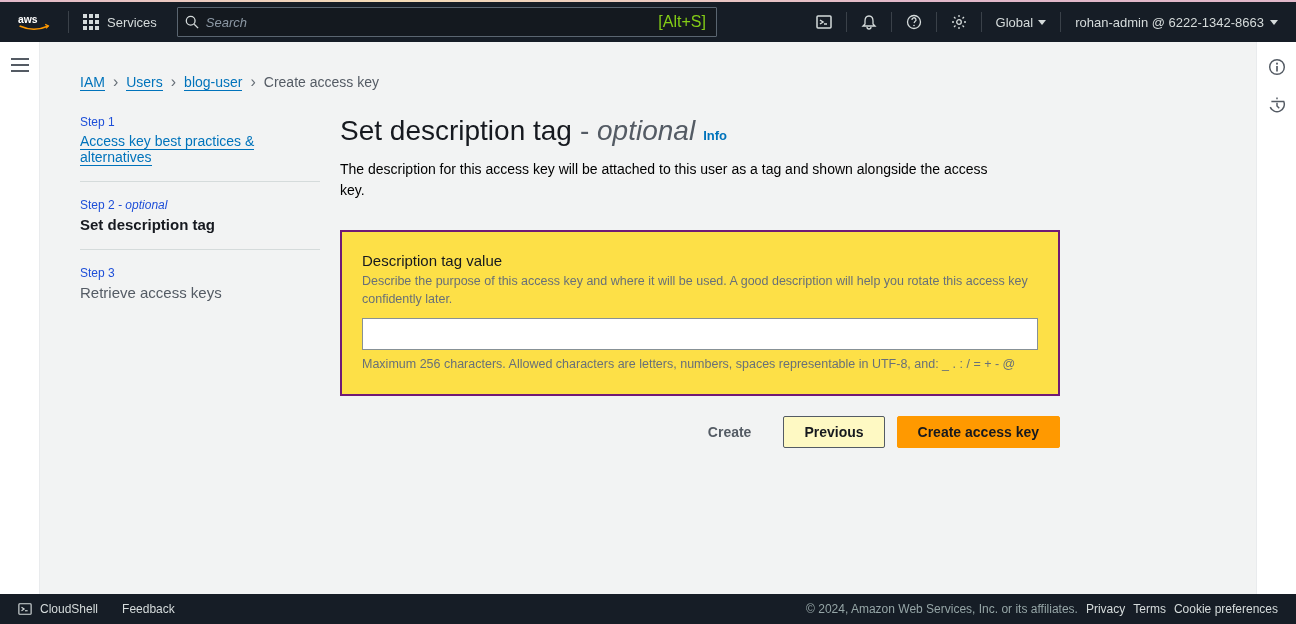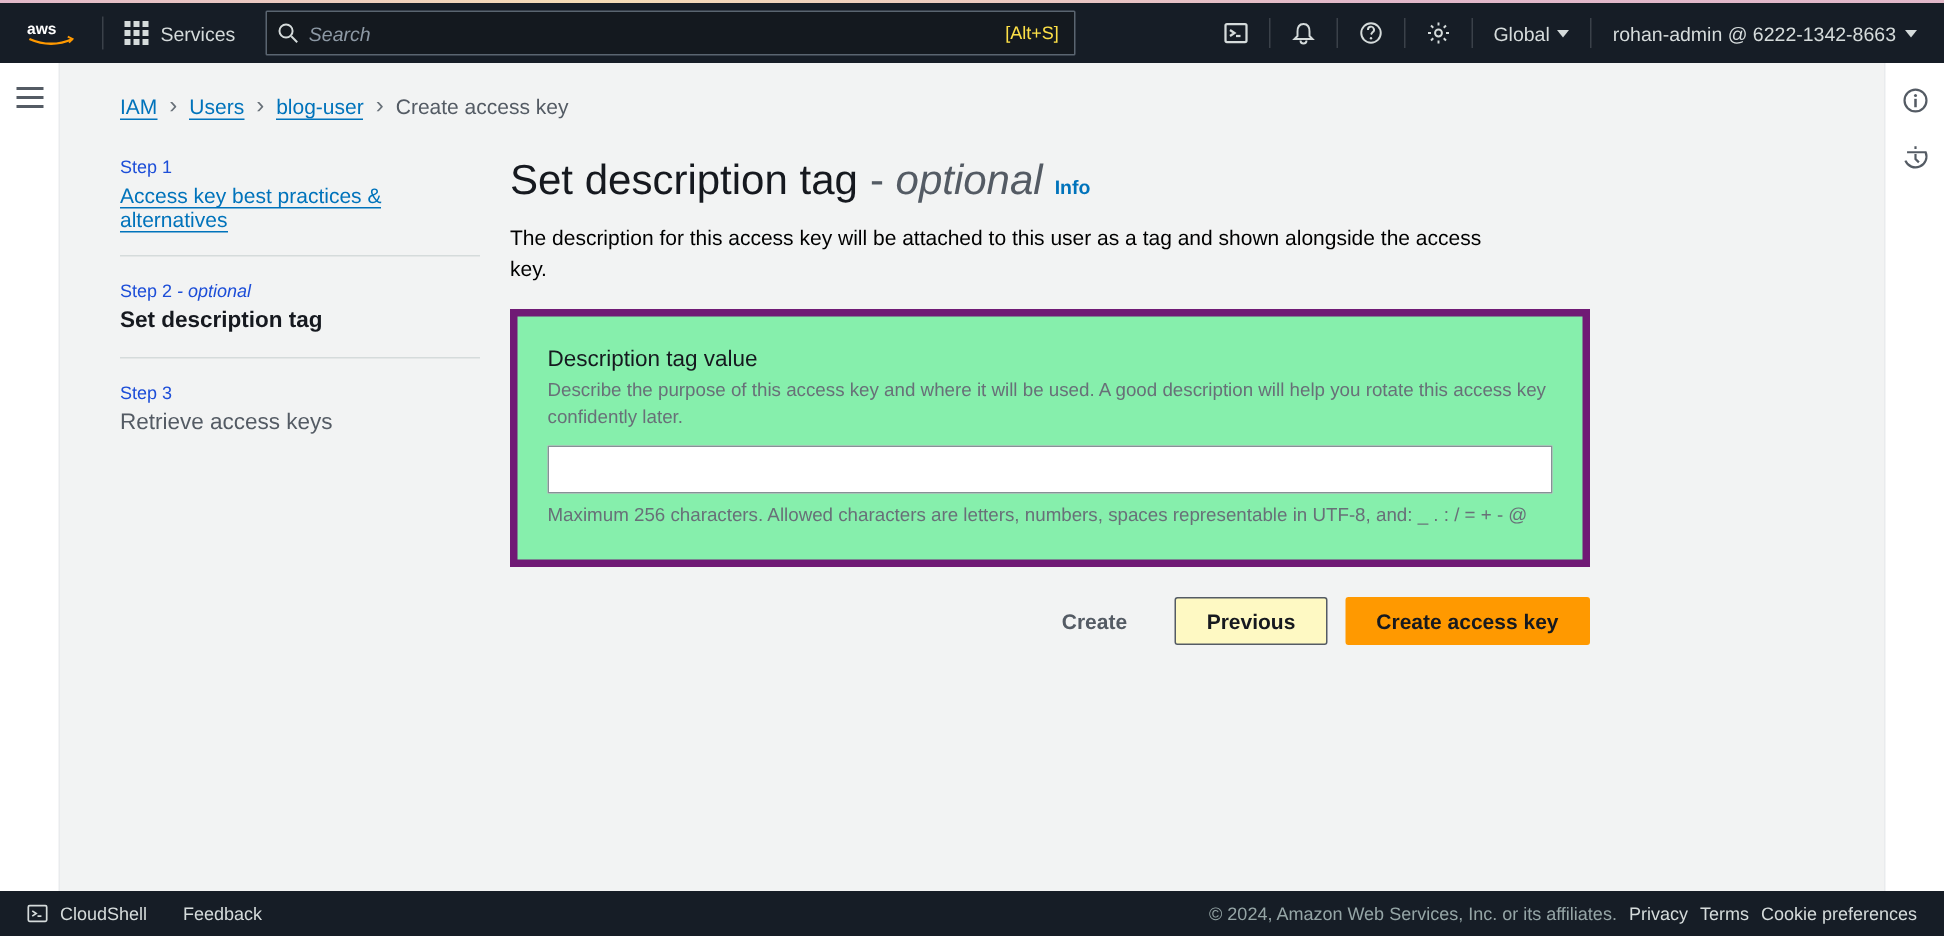--- a/index.html
+++ b/index.html
@@ -13,40 +13,40 @@
 .logo { padding: 0 18px; display:flex; align-items:center;}
 .logo svg { width: 32px; height: 20px;}
 .header-divider { width:1px; height:22px; background:#3a4149; }
 .services-btn { display: flex; align-items: center; gap: 8px; padding: 0 14px; cursor: pointer; height: 100%; }
 .services-grid { width:16px; height:16px; display:grid; grid-template-columns: repeat(3,1fr); grid-template-rows:repeat(3,1fr); gap:2px;}
 .services-grid span { background:#d5dbdb; }
 .search-wrap { display:flex; align-items:center; margin-left: 6px; border:1px solid #5a6570; background:#14191f; height: 30px; width: 540px; position: relative; border-radius: 1px;}
 .search-wrap .search-icon { width:28px; display:flex; align-items:center; justify-content:center; }
 .search-wrap input { flex:1; background:transparent; border:none; outline:none; color:#d5dbdb; font-style: italic; font-size: 13px;}
 .search-wrap input::placeholder { color:#8d99a5; }
-.search-shortcut { position:absolute; right:10px; color:#fde047; font-size:12px; }
+.search-shortcut { position:absolute; right:10px; color:#84cc16; font-size:16px; }
 .header-spacer { flex:1; }
 .header-icons { display:flex; align-items:center; height:100%; }
 .h-icon { width: 44px; height:100%; display:flex; align-items:center; justify-content:center; cursor:pointer; }
 .h-sep { width:1px; height:20px; background:#3a4149;}
 .region { padding: 0 14px; display:flex; align-items:center; gap:5px; cursor:pointer; height:100%; }
 .user-menu { padding: 0 18px 0 14px; display:flex; align-items:center; gap:6px; cursor:pointer; height:100%; }
 .caret-down { width:0; height:0; border-left:4px solid transparent; border-right:4px solid transparent; border-top:5px solid #d5dbdb;}
 
 
 .left-rail { position:absolute; top:42px; left:0; width:40px; height:calc(100% - 42px - 30px); background:#fff; border-right:1px solid #e9ebed; display:flex; align-items:flex-start; justify-content:center; padding-top:16px; }
 .hamburger { cursor:pointer; }
 .hamburger div { width:18px; height:2px; background:#545b64; margin-bottom:4px;}
 
 
 .right-rail { position:absolute; top:42px; right:0; width:40px; height:calc(100% - 42px - 30px); background:#fff; border-left:1px solid #e9ebed; display:flex; flex-direction:column; align-items:center; padding-top:16px; gap:18px;}
 .right-rail .tool { cursor:pointer; color:#545b64; }
 
 
-.content { position:absolute; top:42px; left:40px; right:40px; bottom:30px; background:#f2f3f3; overflow:auto; padding: 20px 40px; }
+.content { position:absolute; top:42px; left:40px; right:40px; bottom:30px; background:#f2f3f3; overflow:auto; padding: 31px 40px; }
 
 
 .breadcrumb { display:flex; align-items:center; gap: 8px; font-size:14px; }
 .breadcrumb a { color:#0073bb; text-decoration:none; border-bottom:1px solid #0073bb; cursor:pointer;}
 .breadcrumb .chev { color:#687078; font-size:16px;}
 .breadcrumb .current { color:#545b64; font-weight:400; }
 
 
 .wizard { display:flex; margin-top: 24px; }
 .steps { width: 260px; padding-right: 20px; }
@@ -58,21 +58,21 @@
 .step-title-current { font-weight:700; color:#16191f; font-size:15px;}
 .step-title-plain { color:#545b64; font-size:15px;}
 
 .main { flex:1; max-width: 720px;}
 .page-title { font-size:28px; font-weight:400; color:#16191f; display:flex; align-items: baseline; gap:8px; flex-wrap: wrap;}
 .page-title .optional { font-style:italic; font-weight:400; color:#545b64;}
 .page-title .dash { color:#545b64;}
 .info-link { color:#0073bb; font-size:13px; font-weight:700; cursor:pointer; text-decoration: none; border-bottom: 1px solid transparent; }
 .page-desc { color:#000000; margin-top:12px; font-size:14px; line-height:1.5; max-width:660px;}
 
-.panel { background:#86efac; border:5px solid #701a75; margin-top: 16px; padding:20px;}
+.panel { background:#fde047; border:2px solid #701a75; margin-top: 29px; padding:20px;}
 .field-label { font-weight:400; font-size:15px; color:#16191f;}
 .field-desc { color:#687078; font-size:12.5px; margin-top:4px; line-height:1.4;}
 .text-input { width:100%; border:1px solid #879196; height:32px; margin-top:10px; padding:0 8px; font-size:14px;}
 .field-hint { color:#687078; font-size:12.5px; margin-top:6px; line-height:1.4;}
 
 .actions { display:flex; justify-content:flex-end; gap:12px; margin-top:20px; align-items:center;}
 .btn { height:32px; padding:0 20px; font-size:14px; font-weight:700; cursor:pointer; display:flex; align-items:center; border-radius:2px;}
 .btn-link { background:none; border:none; color:#545b64;}
 .btn-normal { background:#fef9c3; border:1px solid #545b64; color:#16191f;}
 .btn-primary { background:#ff9900; border:1px solid #ff9900; color:#16191f;}

